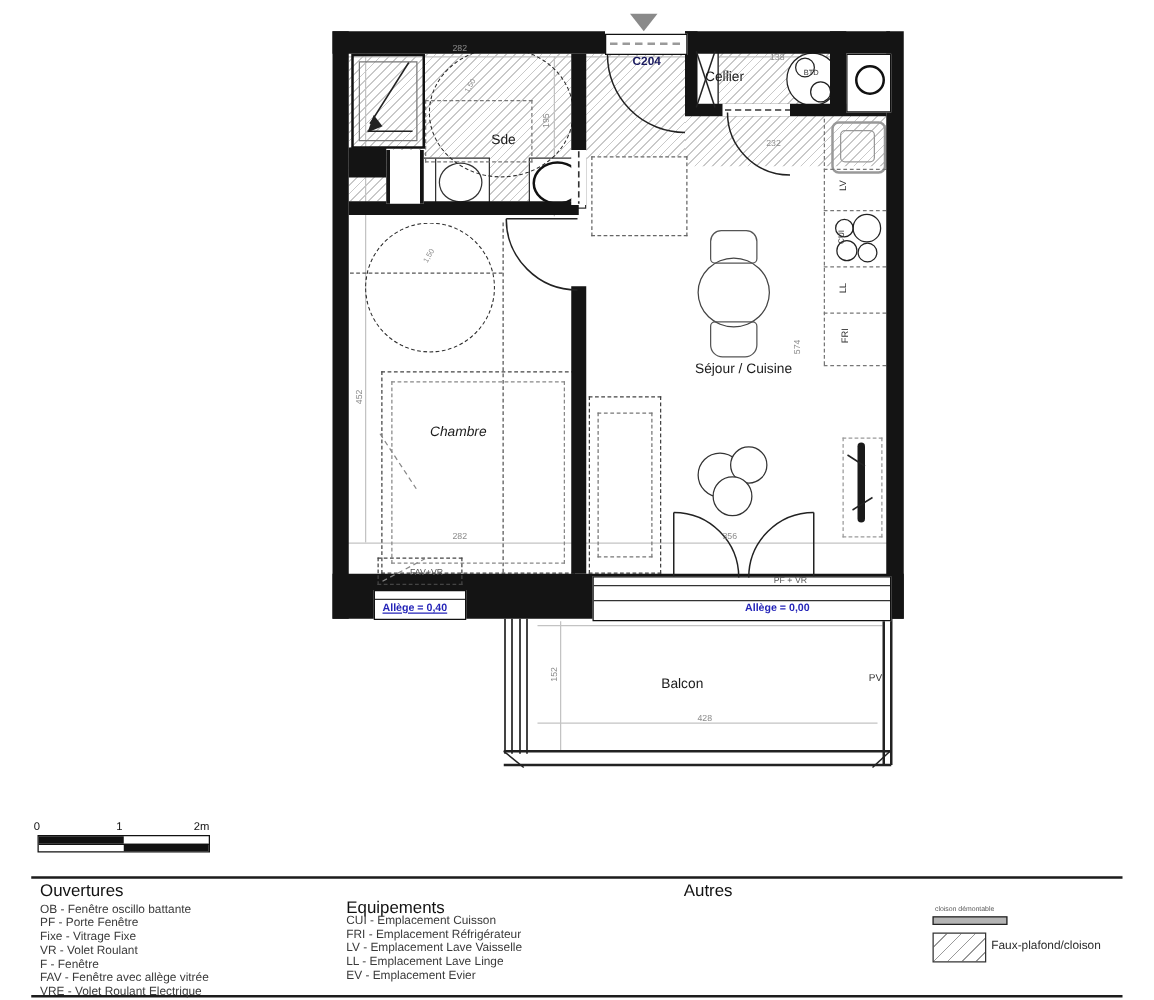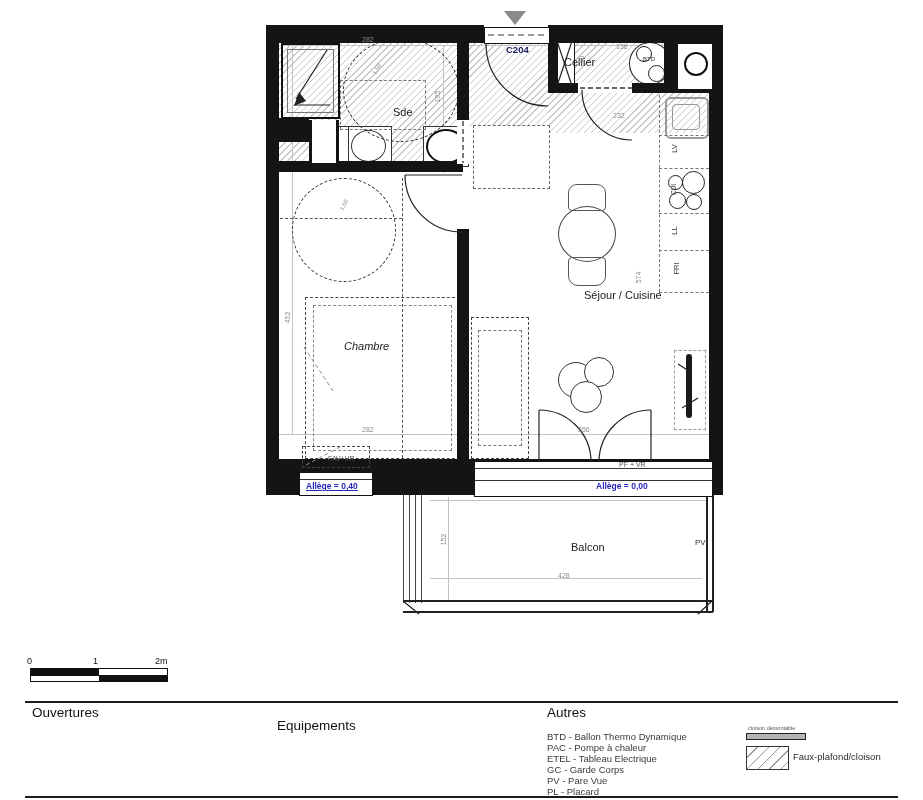--- a/index.html
+++ b/index.html
@@ -190,22 +190,22 @@
     </g>
     <g fill="none" stroke="#888" stroke-width="1" stroke-dasharray="4 3">
       <line x1="304" y1="347" x2="333" y2="391"></line>
       <line x1="306" y1="465" x2="340" y2="447"></line>
     </g>
   </svg>
 
   <div class="lbl" style="left:393px;top:106px;text-align:center;">Sde</div>
   <div class="lbl" style="left:564px;top:56px;">Cellier</div>
   <div class="lbl" style="left:344px;top:340px;font-style:italic;">Chambre</div>
-  <div class="lbl" style="left:556px;top:289px;margin-left:28px;">Séjour / Cuisine</div>
-  <div class="lbl" style="left:571px;top:541px;">Balcon</div>
+  <div class="lbl" style="left:556px;top:289px;">Séjour / Cuisine</div>
+  <div class="lbl" style="left:529px;top:541px;">Balcon</div>
 
   <div class="dim dimv" style="left:670px;top:144px;color:#333;font-size:7.5px;">LV</div>
   <div class="dim dimv" style="left:668px;top:186px;color:#333;font-size:6.5px;">CUI</div>
   <div class="dim dimv" style="left:670px;top:226px;color:#333;font-size:7.5px;">LL</div>
   <div class="dim dimv" style="left:670px;top:264px;color:#333;font-size:7.5px;">FRI</div>
   <div class="dim" style="left:695px;top:538px;color:#333;font-size:8px;">PV</div>
 
   <div class="small7" style="position:absolute;z-index:8;left:328px;top:455px;">FAV+VR</div>
   <div class="small7" style="position:absolute;z-index:8;left:619px;top:461px;">PF + VR</div>
 
@@ -229,31 +229,39 @@
   <div class="sb-wrap" style="left:30px;top:668px;width:136px;height:12px;">
     <div class="sb-seg" style="left:0;top:0;width:68px;height:6px;"></div>
     <div class="sb-seg" style="left:68px;top:6px;width:68px;height:6px;"></div>
     <div style="position:absolute;left:0;top:6px;width:100%;height:1px;background:#111;"></div>
   </div>
 
   <div class="rule" style="left:25px;top:701px;width:873px;height:2px;"></div>
   <div class="rule" style="left:25px;top:796px;width:873px;height:2px;"></div>
 
   <div class="leg-title" style="left:32px;top:705px;">Ouvertures</div>
+  <div class="leg-items" style="left:32px;top:722px;">
+    <div>OB - Fenêtre oscillo battante</div>
+    <div>PF - Porte Fenêtre</div>
+    <div>Fixe - Vitrage Fixe</div>
+    <div>VR - Volet Roulant</div>
+    <div>F - Fenêtre</div>
+    <div>FAV - Fenêtre avec allège vitrée</div>
+    <div>VRE - Volet Roulant Electrique</div>
+  </div>
 
   <div class="leg-title" style="left:277px;top:718px;">Equipements</div>
+  <div class="leg-items" style="left:277px;top:731px;">
+    <div>CUI - Emplacement Cuisson</div>
+    <div>FRI - Emplacement Réfrigérateur</div>
+    <div>LV - Emplacement Lave Vaisselle</div>
+    <div>LL - Emplacement Lave Linge</div>
+    <div>EV - Emplacement Evier</div>
+  </div>
 
   <div class="leg-title" style="left:547px;top:705px;">Autres</div>
-  <div class="leg-items" style="left:547px;top:731px;">
-    <div>BTD - Ballon Thermo Dynamique</div>
-    <div>PAC - Pompe à chaleur</div>
-    <div>ETEL - Tableau Electrique</div>
-    <div>GC - Garde Corps</div>
-    <div>PV - Pare Vue</div>
-    <div>PL - Placard</div>
-  </div>
 
   <div class="cloison-txt" style="left:748px;top:725px;">cloison démontable</div>
   <div class="cloison-bar" style="left:746px;top:733px;width:58px;height:5px;"></div>
   <div class="fp-box hatch-lite" style="left:746px;top:746px;width:41px;height:22px;"></div>
   <div class="fp-lbl" style="left:793px;top:751px;">Faux-plafond/cloison</div>
 
 </div>
 
 </body></html>

